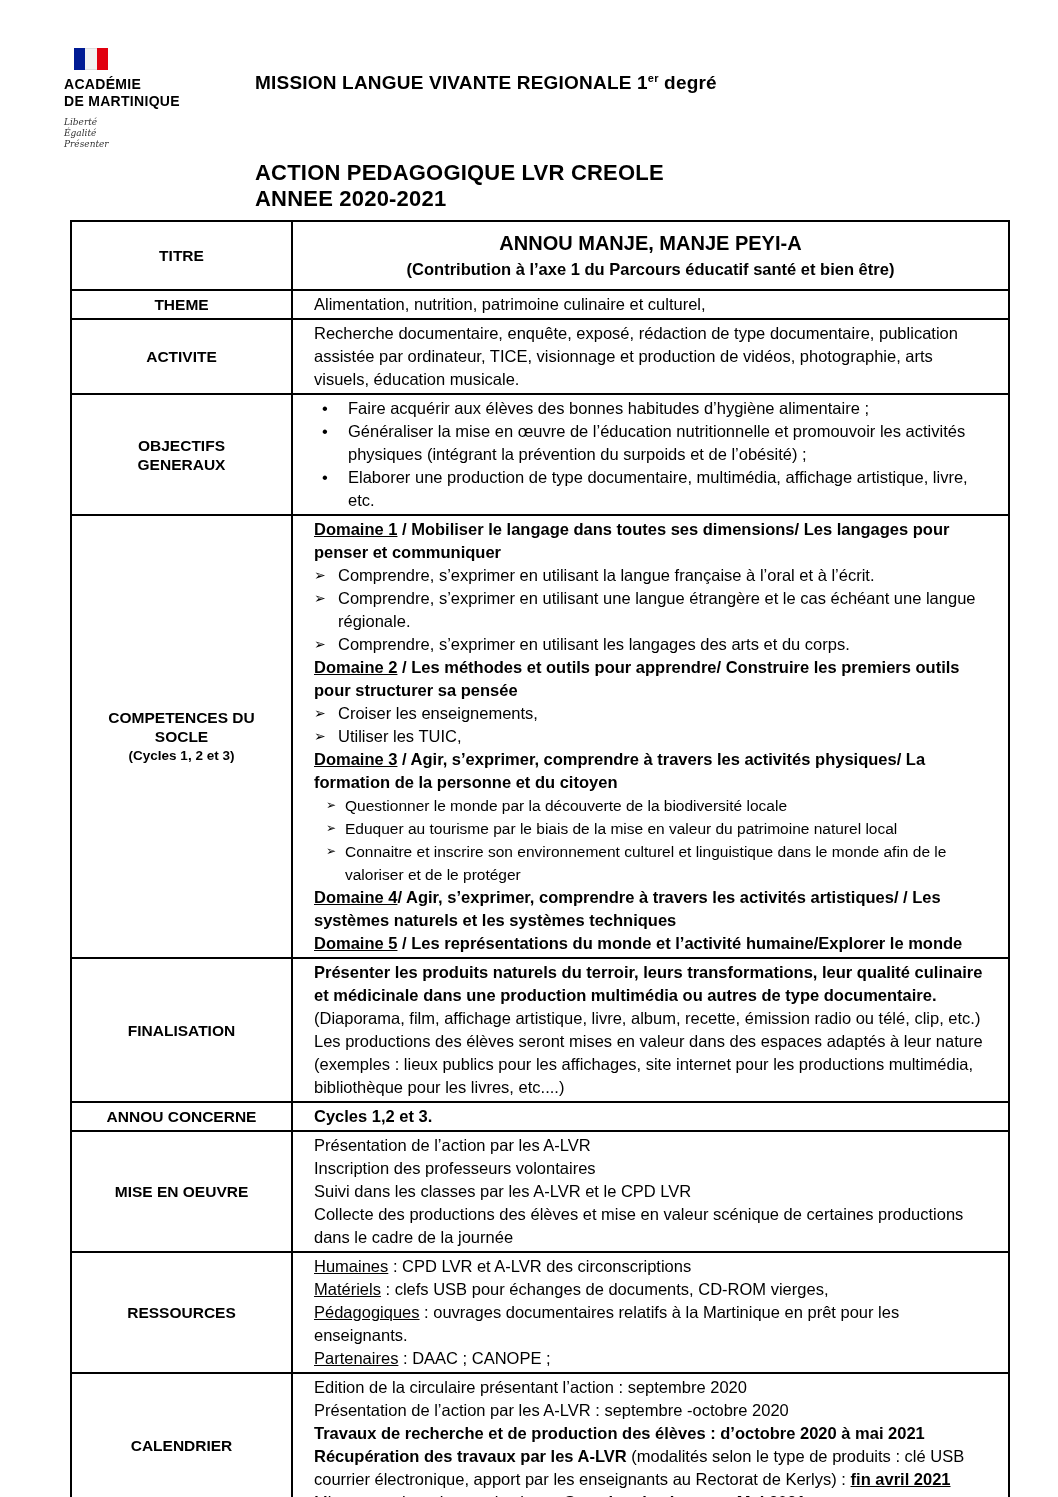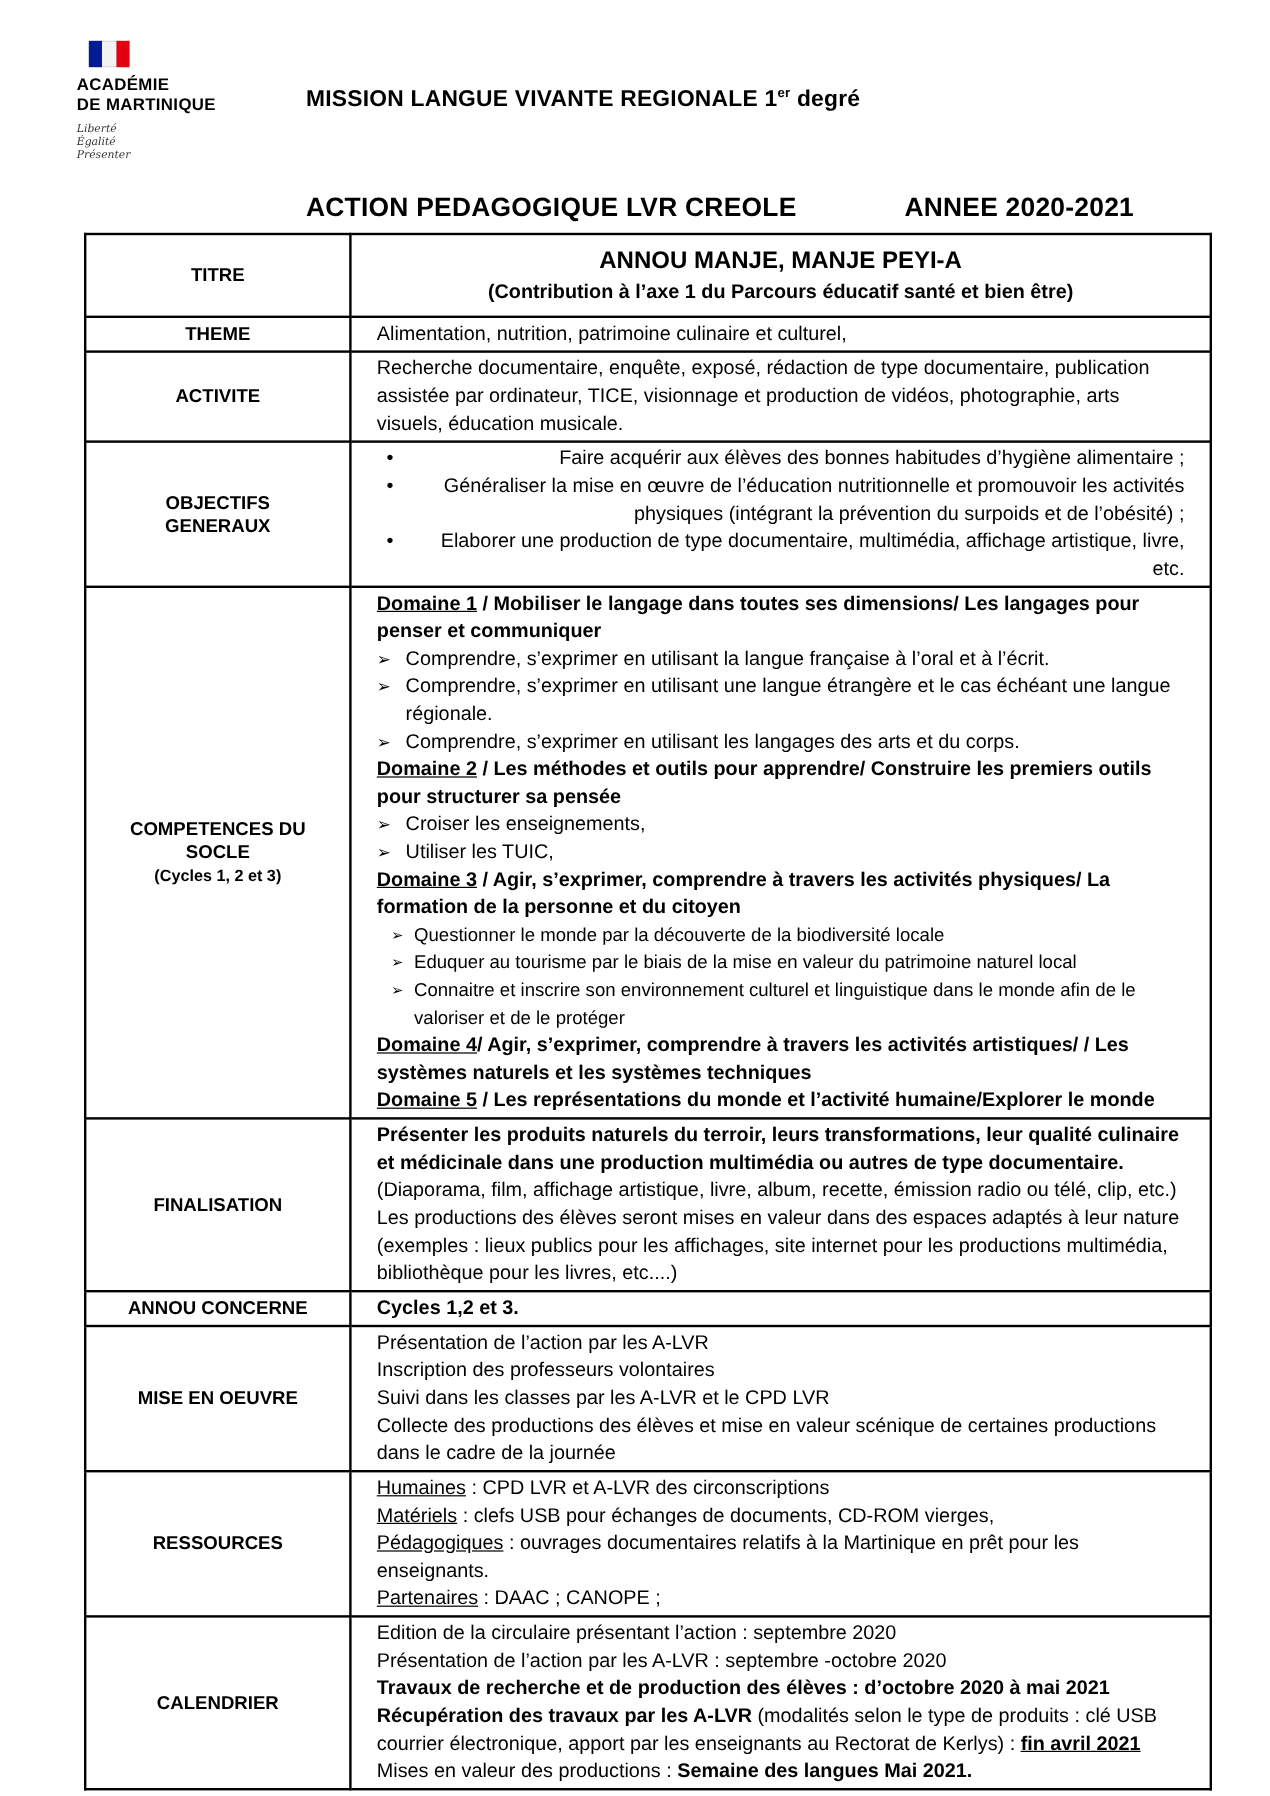--- a/index.html
+++ b/index.html
@@ -2,44 +2,44 @@
 <html><head>
 <meta charset="utf-8">
 <style>
   html,body{margin:0;padding:0;}
   body{
     width:1058px;height:1497px;background:#ffffff;color:#000;
     font-family:"Liberation Sans","DejaVu Sans",sans-serif;
     position:relative;overflow:hidden;
   }
   .header{position:relative;height:160px;}
-  .logo{position:absolute;left:64px;top:34px;width:130px;}
+  .logo{position:absolute;left:64px;top:48px;width:130px;}
   .flag{display:flex;width:34px;height:22px;margin:0 0 6px 10px;}
   .flag span{flex:1;}
   .fb{background:#001b94;} .fw{background:#f2f2f2;border-top:1px solid #ddd;border-bottom:1px solid #ddd;} .fr{background:#e1000f;}
   .logo-name{font-weight:bold;font-size:14px;line-height:17px;letter-spacing:.3px;}
   .motto{margin-top:7px;font-family:"DejaVu Serif",serif;font-style:italic;font-size:9px;line-height:11px;color:#333;}
   .mission{position:absolute;left:255px;top:56px;font-size:19px;font-weight:bold;letter-spacing:.2px;margin-top:16px;}
   .mission sup{font-size:11px;vertical-align:super;}
   .doc-title{margin:0 0 8px 255px;width:690px;display:flex;justify-content:space-between;
-    font-size:22px;font-weight:bold;letter-spacing:.2px;}
+    font-size:22px;font-weight:bold;letter-spacing:.2px;flex-direction:column;}
   table.main{border-collapse:collapse;margin-left:70px;width:940px;table-layout:fixed;}
   table.main td{border:2px solid #000;}
   td.lbl{width:175px;text-align:center;vertical-align:middle;font-weight:bold;font-size:15.5px;line-height:19px;padding:2px 22px;}
   td.lbl .sub{font-size:13.5px;}
   td.cnt{padding:2px 21px;font-size:16.5px;line-height:23px;vertical-align:middle;}
   td.cnt.top{vertical-align:top;}
   .center{text-align:center;}
   .titre-main{font-size:20px;font-weight:bold;line-height:27px;padding-top:6px;}
   .titre-sub{font-size:16.5px;font-weight:bold;line-height:24px;padding-bottom:6px;}
   .b{font-weight:bold;}
   .u{text-decoration:underline;}
   .bullet-line{display:flex;}
   .bullet{flex:0 0 16px;margin-left:8px;}
-  .bullet-text{flex:1;padding-left:10px;text-align:right;}
+  .bullet-text{flex:1;padding-left:10px;}
   .arrow-line{display:flex;}
   .arrow{flex:0 0 24px;font-size:14px;}
   .arrow-text{flex:1;}
   .arrow-line.sm{padding-left:12px;font-size:15.5px;}
   .arrow-line.sm .arrow{flex:0 0 19px;font-size:12px;}
   .footer{margin-top:46px;text-align:center;font-weight:bold;font-size:16.5px;line-height:24px;white-space:pre-wrap;}
 </style>
 </head>
 <body>
 

